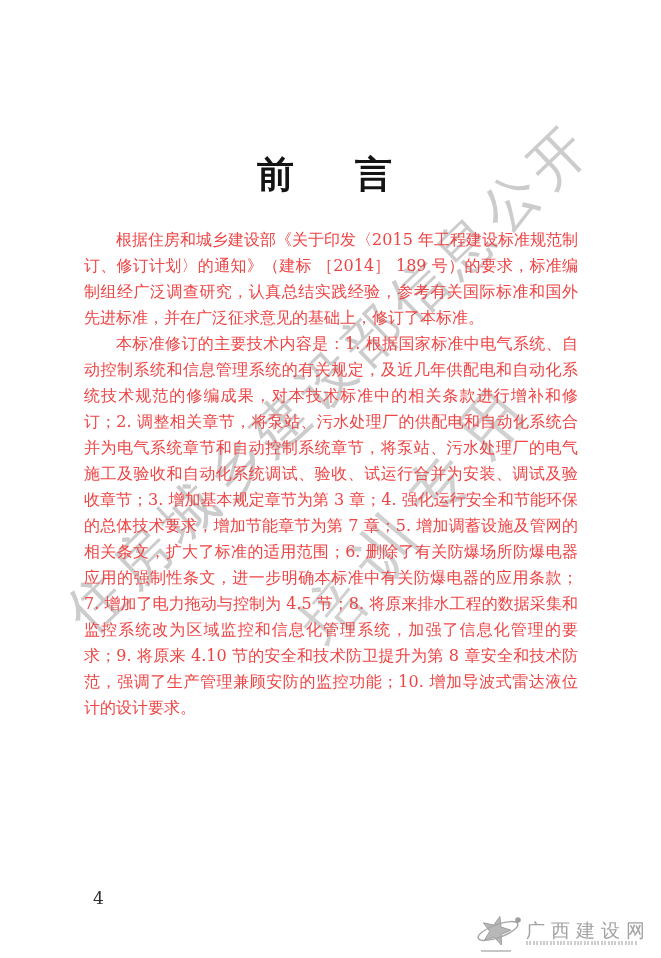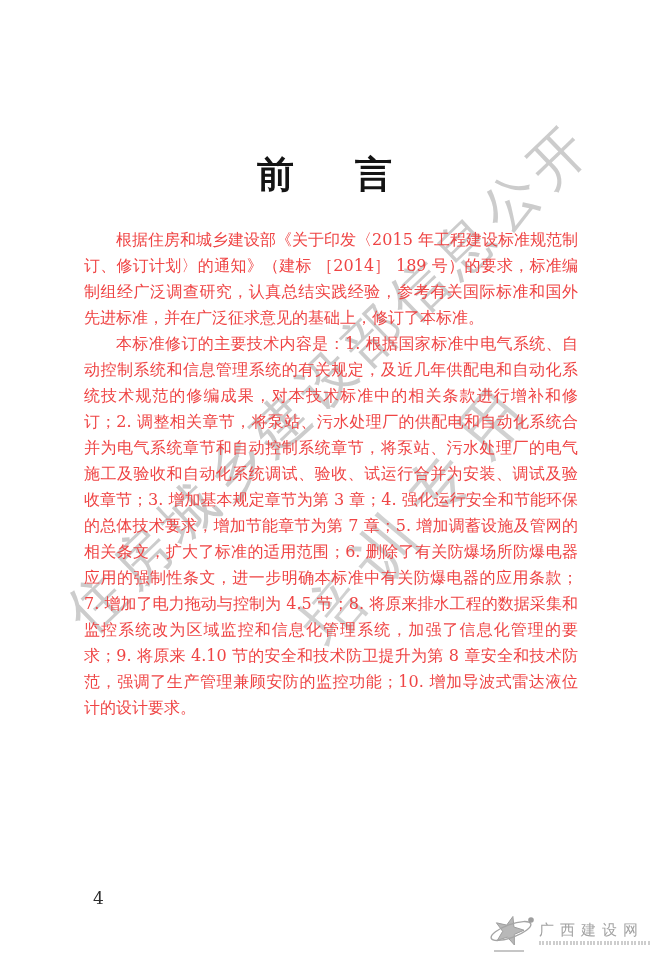--- a/index.html
+++ b/index.html
@@ -97,21 +97,21 @@
   }
   .logo-textblock {
     display: flex;
     flex-direction: column;
     justify-content: center;
     margin-left: 2px;
     padding-right: 6px;
   }
   .logo-name {
     font-family: "DejaVu Serif", serif;
-    font-size: 15px;
+    font-size: 19px;
     letter-spacing: 6px;
     color: #a3a3a3;
     white-space: nowrap;
     line-height: 18px;
   }
   .logo-tagline {
     margin-top: 2px;
     width: 112px;
     height: 4px;
     opacity: 0.75;

